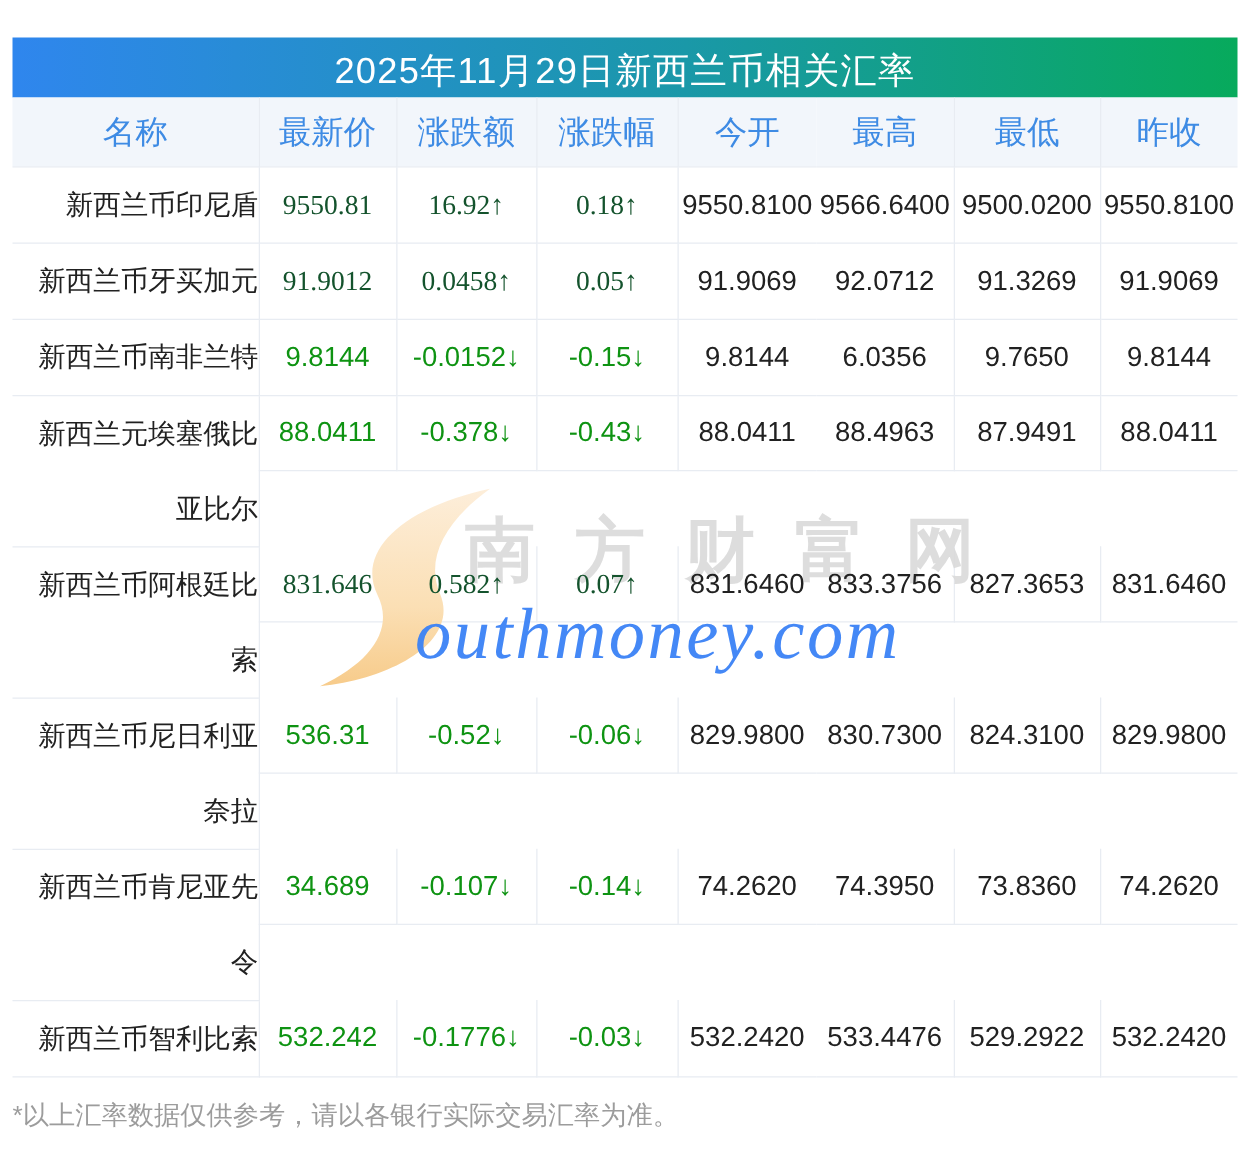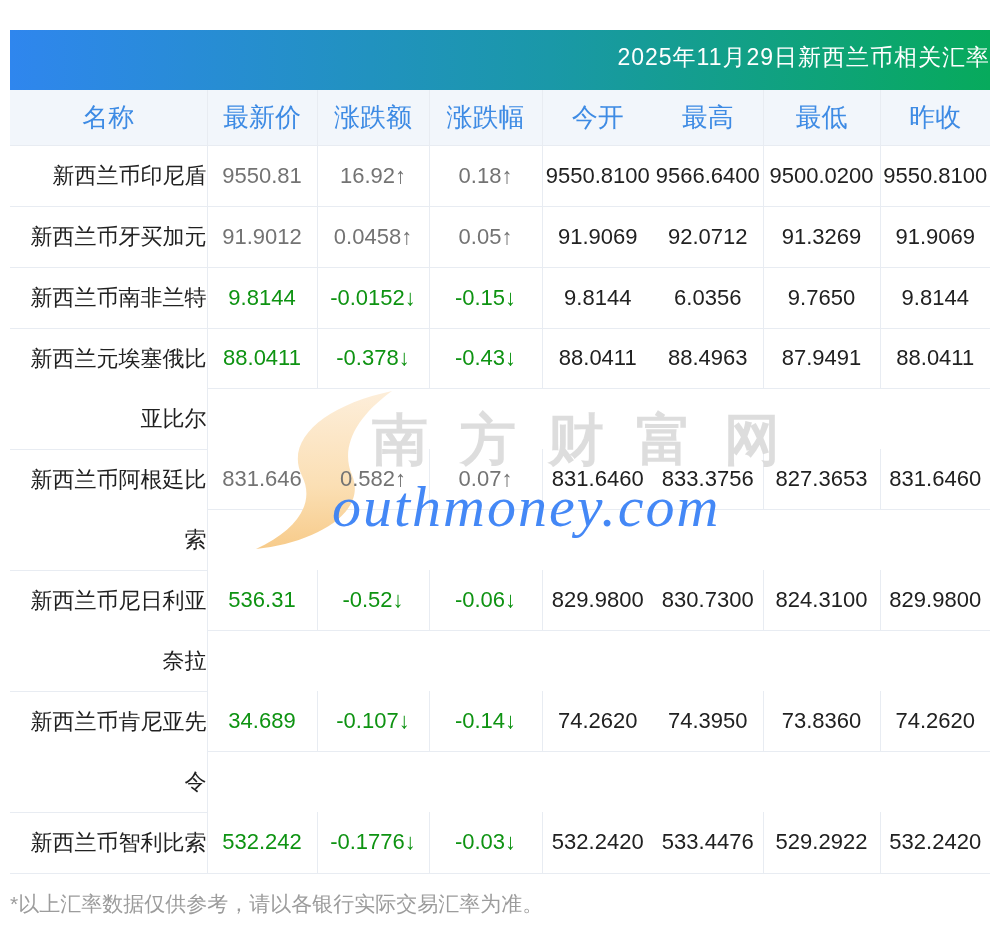--- a/index.html
+++ b/index.html
@@ -2,23 +2,23 @@
 <html><head>
 <meta charset="utf-8">
 <style>
   * { margin:0; padding:0; box-sizing:border-box; }
   html,body { width:1000px; background:#ffffff; font-family:"Liberation Sans","DejaVu Sans",sans-serif; }
   body { height:937px; position:relative; overflow:hidden; }
 
   .page { position:relative; padding:30px 10px 0 10px; }
 
   .title-bar {
-    height:60px; line-height:54px; text-align:right;
+    height:48px; line-height:54px; text-align:center;
     background:linear-gradient(90deg,#2f86ee 0%,#1a98a8 55%,#07aa5c 100%);
-    color:#ffffff; font-size:23px; letter-spacing:1px;
+    color:#ffffff; font-size:29px; letter-spacing:1px;
   }
 
   table { width:980px; border-collapse:collapse; table-layout:fixed; position:relative; }
   col.c0{width:197px} col.c1{width:110px} col.c2{width:112px} col.c3{width:113px}
   col.c4{width:111px} col.c5{width:110px} col.c6{width:117px} col.c7{width:110px}
 
   th {
     height:55px; font-weight:400; font-size:26px; color:#3e8be4;
     background:#f2f6fb; text-align:center;
     border-bottom:1px solid #e8ecf2;
@@ -26,21 +26,21 @@
   td { text-align:center; font-size:22px; color:#212121; white-space:nowrap; }
   td.v { height:60px; border-bottom:1px solid #e8ecf2; }
   .br { border-right:1px solid #e8ecf2; }
   td.name {
     border-right:1px solid #e8ecf2; border-bottom:1px solid #e8ecf2;
     white-space:normal; line-height:60px; font-size:22px; color:#212121;
     padding:0; text-align:right;
   }
   td.filler { height:60px; border:none; }
   td .ct { position:relative; z-index:2; }
-  .up { color:#737373; }
+  .up { color:#14532d;font-family:Liberation Serif, serif; }
   .down { color:#0e9312; }
 
   .footer-note {
     margin-top:16px; text-align:left; font-size:21px; color:#9c9c9c;
     position:relative; z-index:2;
   }
 
   
   .watermark { position:absolute; left:240px; top:385px; width:530px; height:170px;
                z-index:1; pointer-events:none; }

